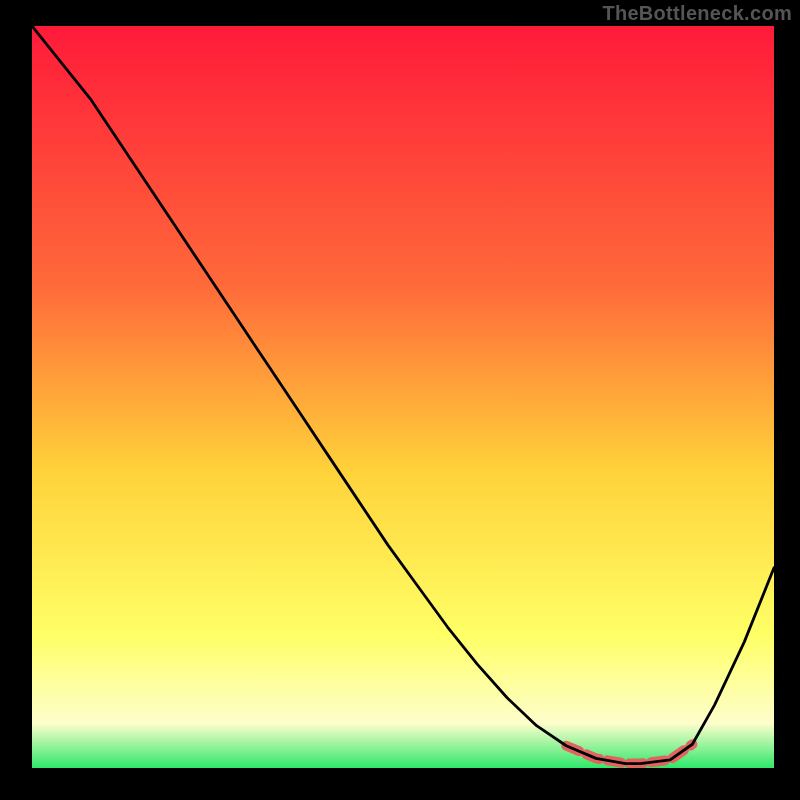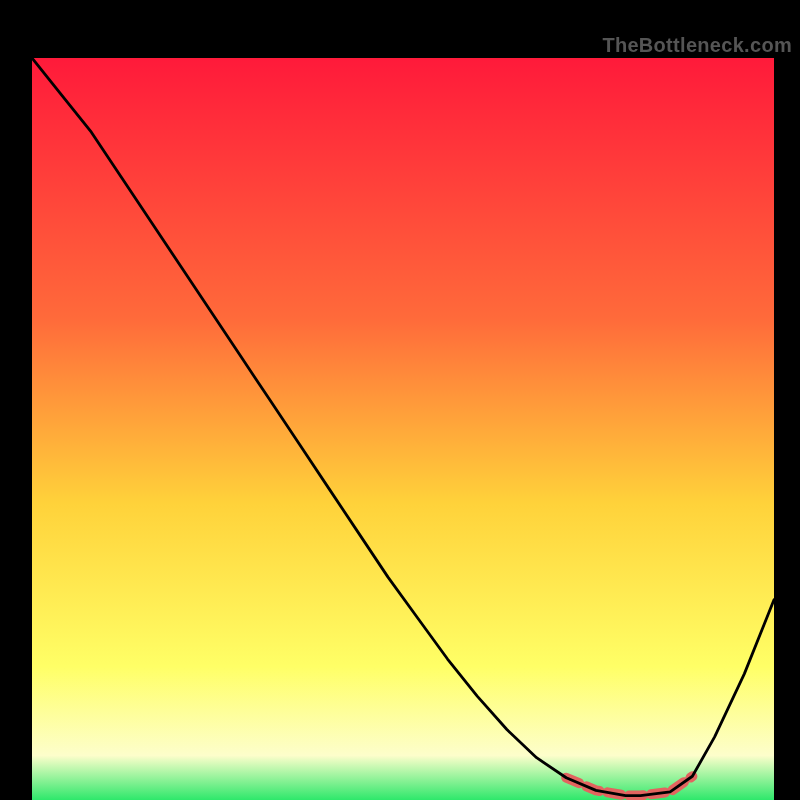--- a/index.html
+++ b/index.html
@@ -8,21 +8,20 @@
     width: 800px;
     height: 800px;
     background: #000000;
     font-family: Arial, Helvetica, sans-serif;
     overflow: hidden;
   }
   .page {
     position: relative;
     width: 800px;
     height: 618px;
-    margin-top: 32px;
   }
   .watermark {
     position: absolute;
     top: 2px;
     right: 8px;
     color: #555555;
     font-size: 20px;
     font-weight: 600;
     letter-spacing: 0.3px;
     z-index: 5;

